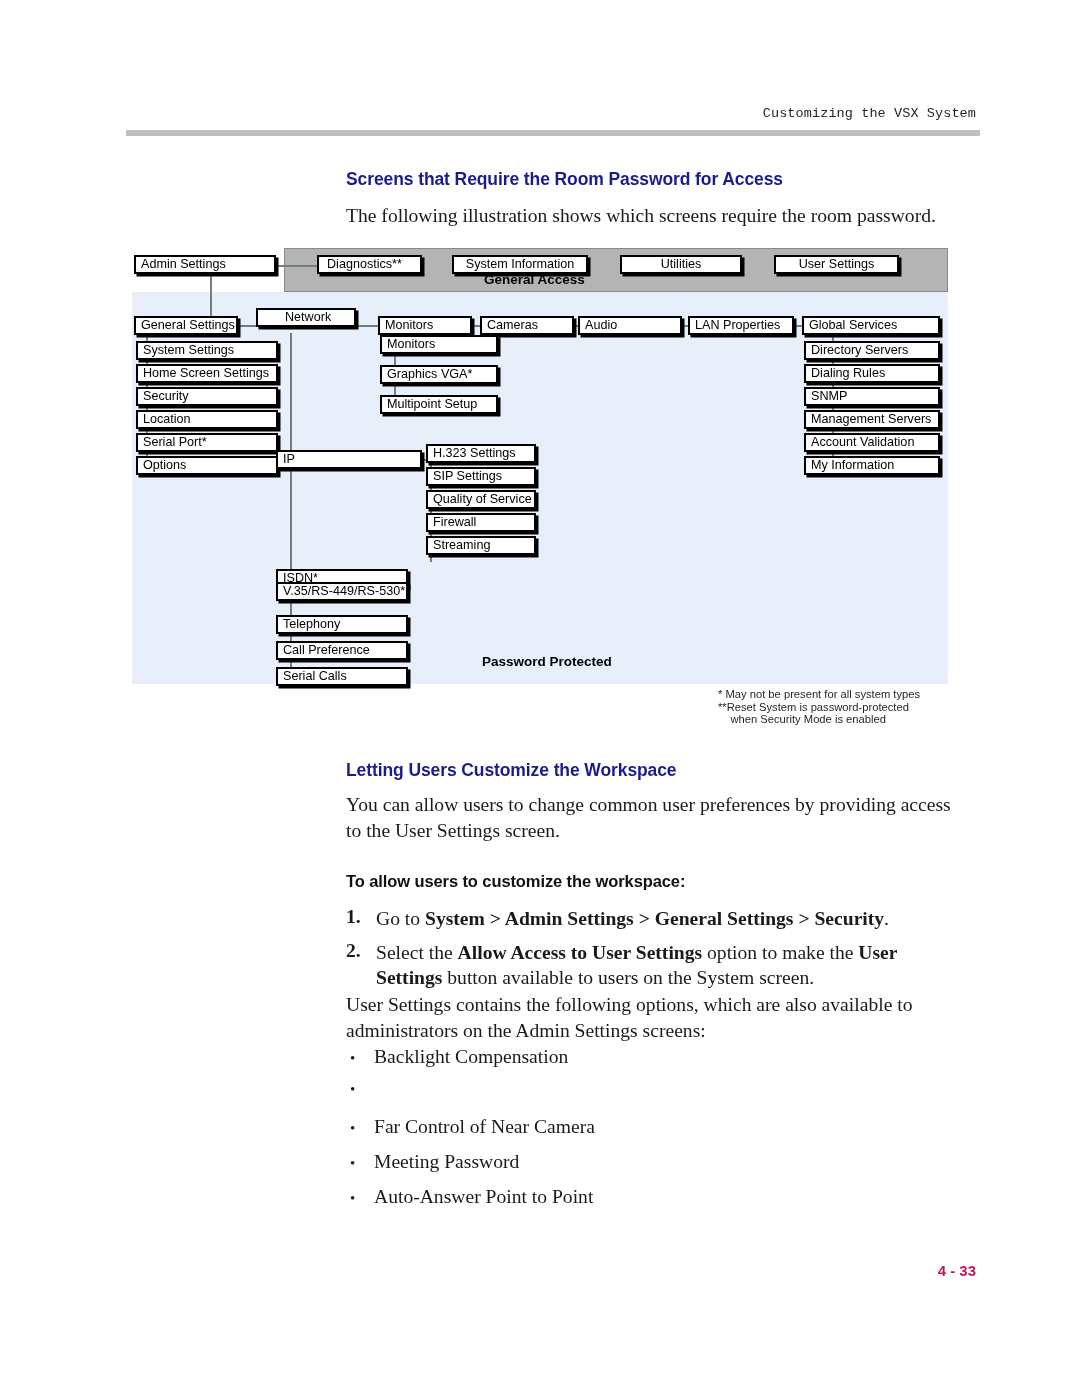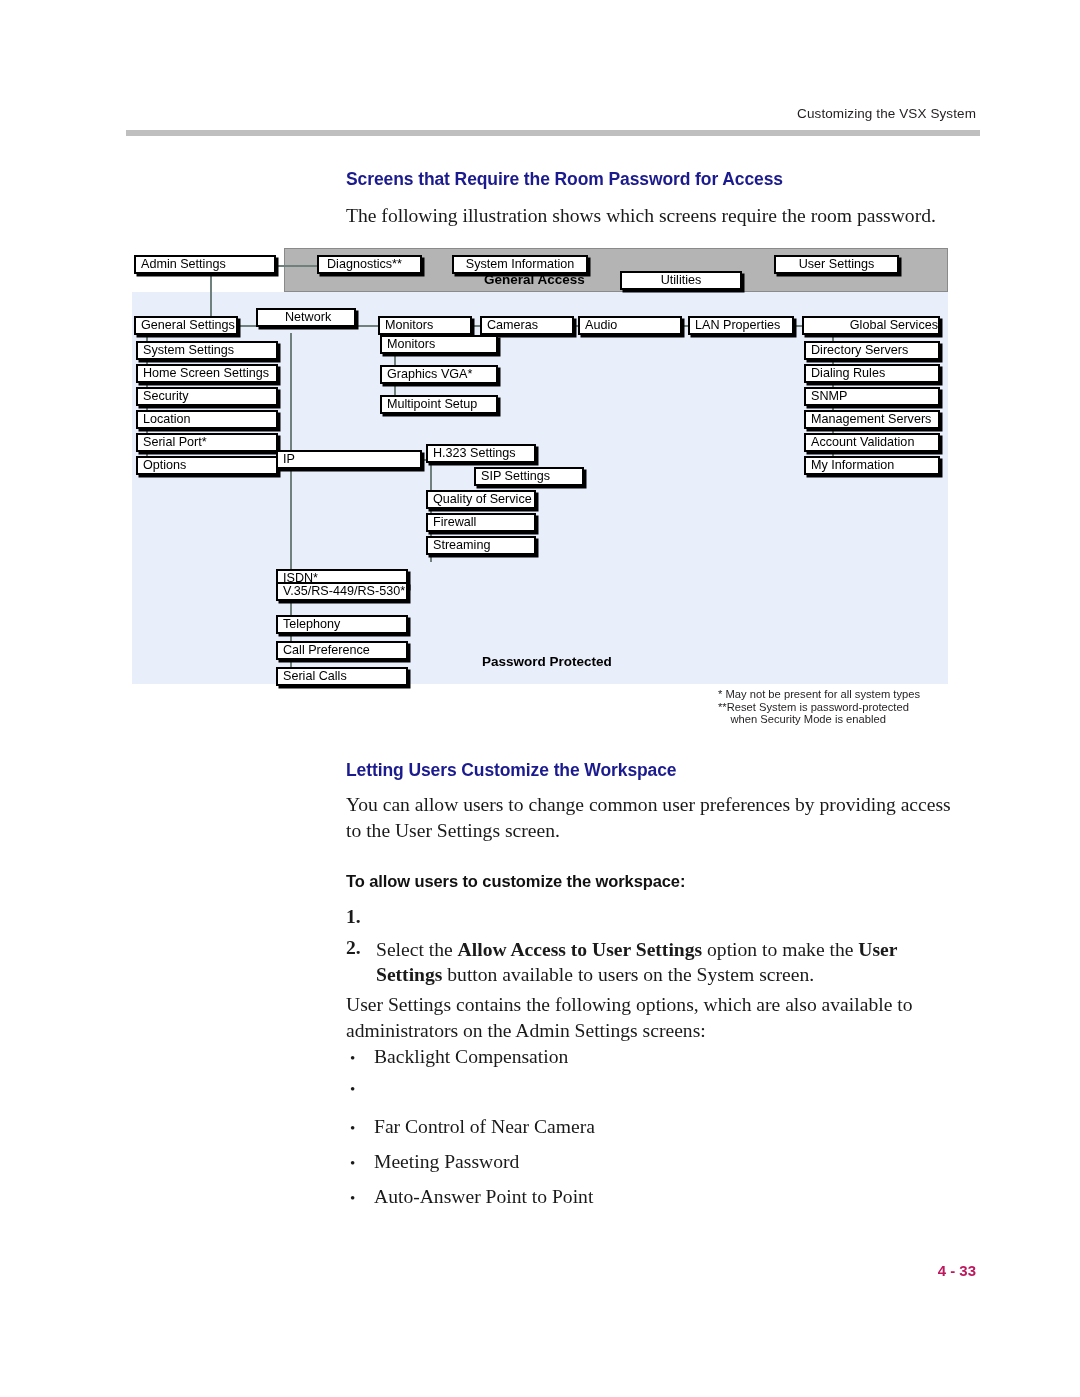--- a/index.html
+++ b/index.html
@@ -13,21 +13,21 @@
     position: relative;
     font-family: "Liberation Serif", serif;
     overflow: hidden;
   }
 
   
   .running-head {
     position: absolute;
     top: 106px;
     right: 104px;
-    font-family: Liberation Sans, sans-serif;
+    font-family: Liberation Mono, monospace;
     font-size: 13.5px;
     color: #231f20;
     letter-spacing: .1px;
   }
   .head-rule {
     position: absolute;
     left: 126px;
     top: 130px;
     width: 854px;
     height: 6px;
@@ -247,31 +247,31 @@
   <div class="line v" style="left:262px; top:85px; height:80px;"></div>
 
   <div class="line v" style="left:700px; top:85px; height:140px;"></div>
 
   <div class="line h" style="left:290px; top:211px; width:26px;"></div>
   <div class="line v" style="left:298px; top:214px; height:100px;"></div>
 
   <div class="node" id="n-admin" style="left:2px; top:7px; width:142px;">Admin Settings</div>
   <div class="node" id="n-diagnostics" style="left:185px; top:7px; width:105px;padding-left:8px;">Diagnostics**</div>
   <div class="node center" id="n-sysinfo" style="left:320px; top:7px; width:136px;">System Information</div>
-  <div class="node center" id="n-utilities" style="left:488px; top:23px; width:122px;">Utilities</div>
+  <div class="node center" id="n-utilities" style="left:488px; top:7px; width:122px;">Utilities</div>
   <div class="node center" id="n-usersettings" style="left:642px; top:7px; width:125px;">User Settings</div>
   <div class="band-label" id="label-general-access">General Access</div>
 
   <div class="node" id="n-generalsettings" style="left:2px; top:68px; width:104px;">General Settings</div>
   <div class="node" id="n-network" style="left:124px; top:60px; width:100px;padding-left:27px;">Network</div>
   <div class="node" id="n-monitors-top" style="left:246px; top:68px; width:94px;">Monitors</div>
   <div class="node" id="n-cameras" style="left:348px; top:68px; width:94px;">Cameras</div>
   <div class="node" id="n-audio" style="left:446px; top:68px; width:104px;">Audio</div>
   <div class="node" id="n-lan" style="left:556px; top:68px; width:106px;">LAN Properties</div>
-  <div class="node" id="n-globalservices" style="left:670px; top:68px; width:138px;text-align:right;">Global Services</div>
+  <div class="node" id="n-globalservices" style="left:670px; top:68px; width:138px;">Global Services</div>
 
   <div class="node" style="left:4px; top:93px; width:142px;">System Settings</div>
   <div class="node" style="left:4px; top:116px; width:142px;">Home Screen Settings</div>
   <div class="node" style="left:4px; top:139px; width:142px;">Security</div>
   <div class="node" style="left:4px; top:162px; width:142px;">Location</div>
   <div class="node" style="left:4px; top:185px; width:142px;">Serial Port*</div>
   <div class="node" style="left:4px; top:208px; width:142px;">Options</div>
 
   <div class="node" style="left:248px; top:87px; width:118px;">Monitors</div>
   <div class="node" style="left:248px; top:117px; width:118px;">Graphics VGA*</div>
@@ -279,21 +279,21 @@
 
   <div class="node" style="left:672px; top:93px; width:136px;">Directory Servers</div>
   <div class="node" style="left:672px; top:116px; width:136px;">Dialing Rules</div>
   <div class="node" style="left:672px; top:139px; width:136px;">SNMP</div>
   <div class="node" style="left:672px; top:162px; width:136px;">Management Servers</div>
   <div class="node" style="left:672px; top:185px; width:136px;">Account Validation</div>
   <div class="node" style="left:672px; top:208px; width:136px;">My Information</div>
 
   <div class="node" style="left:144px; top:202px; width:146px;">IP</div>
   <div class="node" style="left:294px; top:196px; width:110px;">H.323 Settings</div>
-  <div class="node" style="left:294px; top:219px; width:110px;margin-left:48px;">SIP Settings</div>
+  <div class="node" style="left:294px; top:219px; width:110px;">SIP Settings</div>
   <div class="node" style="left:294px; top:242px; width:110px;">Quality of Service</div>
   <div class="node" style="left:294px; top:265px; width:110px;">Firewall</div>
   <div class="node" style="left:294px; top:288px; width:110px;">Streaming</div>
 
   <div class="node" style="left:144px; top:315px; width:132px;margin-top:6px;">ISDN*</div>
   <div class="node" style="left:144px; top:334px; width:132px;">V.35/RS-449/RS-530*</div>
   <div class="node" style="left:144px; top:367px; width:132px;">Telephony</div>
   <div class="node" style="left:144px; top:393px; width:132px;">Call Preference</div>
   <div class="node" style="left:144px; top:419px; width:132px;">Serial Calls</div>
 
@@ -304,20 +304,21 @@
 **Reset System is password-protected
     when Security Mode is enabled</div>
 
 <div class="h1-blue" id="heading-letting">Letting Users Customize the Workspace</div>
 <div class="body-p" id="para-youcanallow">You can allow users to change common user preferences by providing access to the User Settings screen.</div>
 <div class="h2-bold" id="heading-toallow">To allow users to customize the workspace:</div>
 
 <div class="steps" id="steps-list">
     <div class="step-row">
       <div class="step-num">1.</div>
+      <div class="step-text">Go to <b>System &gt; Admin Settings &gt; General Settings &gt; Security</b>.</div>
     </div>
     <div class="step-row">
       <div class="step-num">2.</div>
       <div class="step-text">Select the <b>Allow Access to User Settings</b> option to make the <b>User Settings</b> button available to users on the System screen.</div>
     </div>
   </div>
 
 <div class="body-p" id="para-usersettings-contains">User Settings contains the following options, which are also available to administrators on the Admin Settings screens:</div>
 
 <div class="bullets" id="bullets-list">

